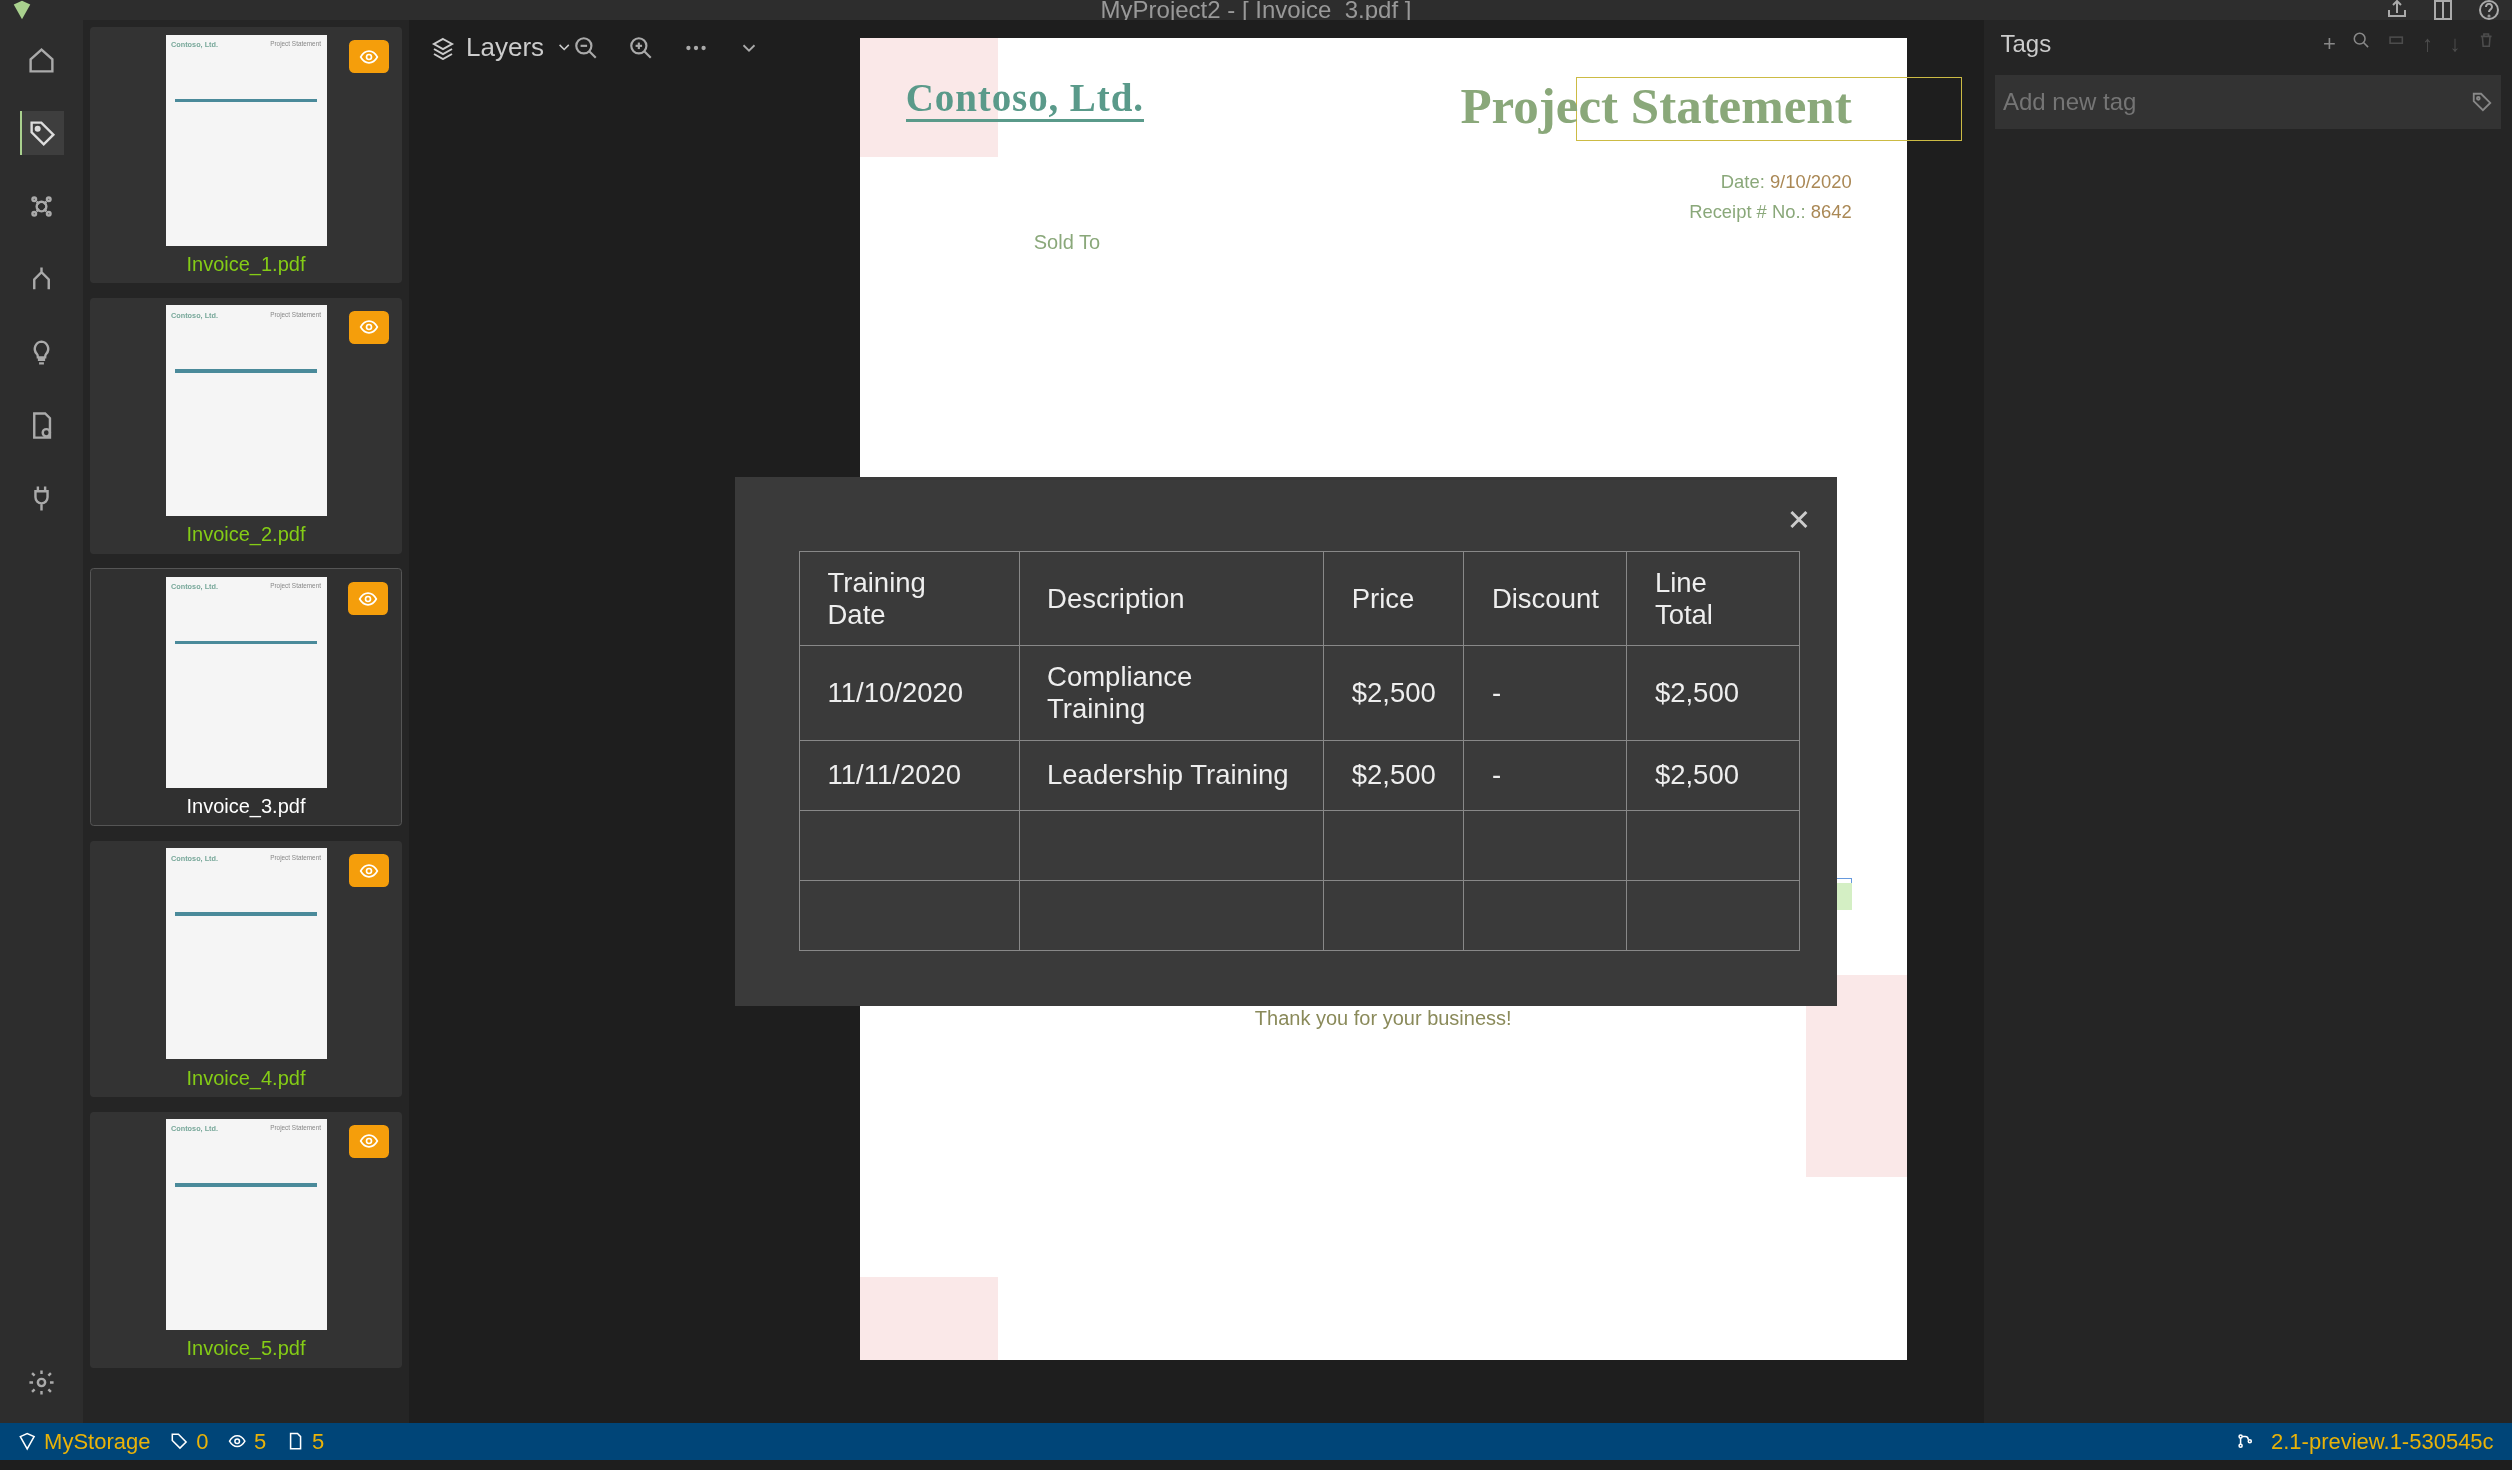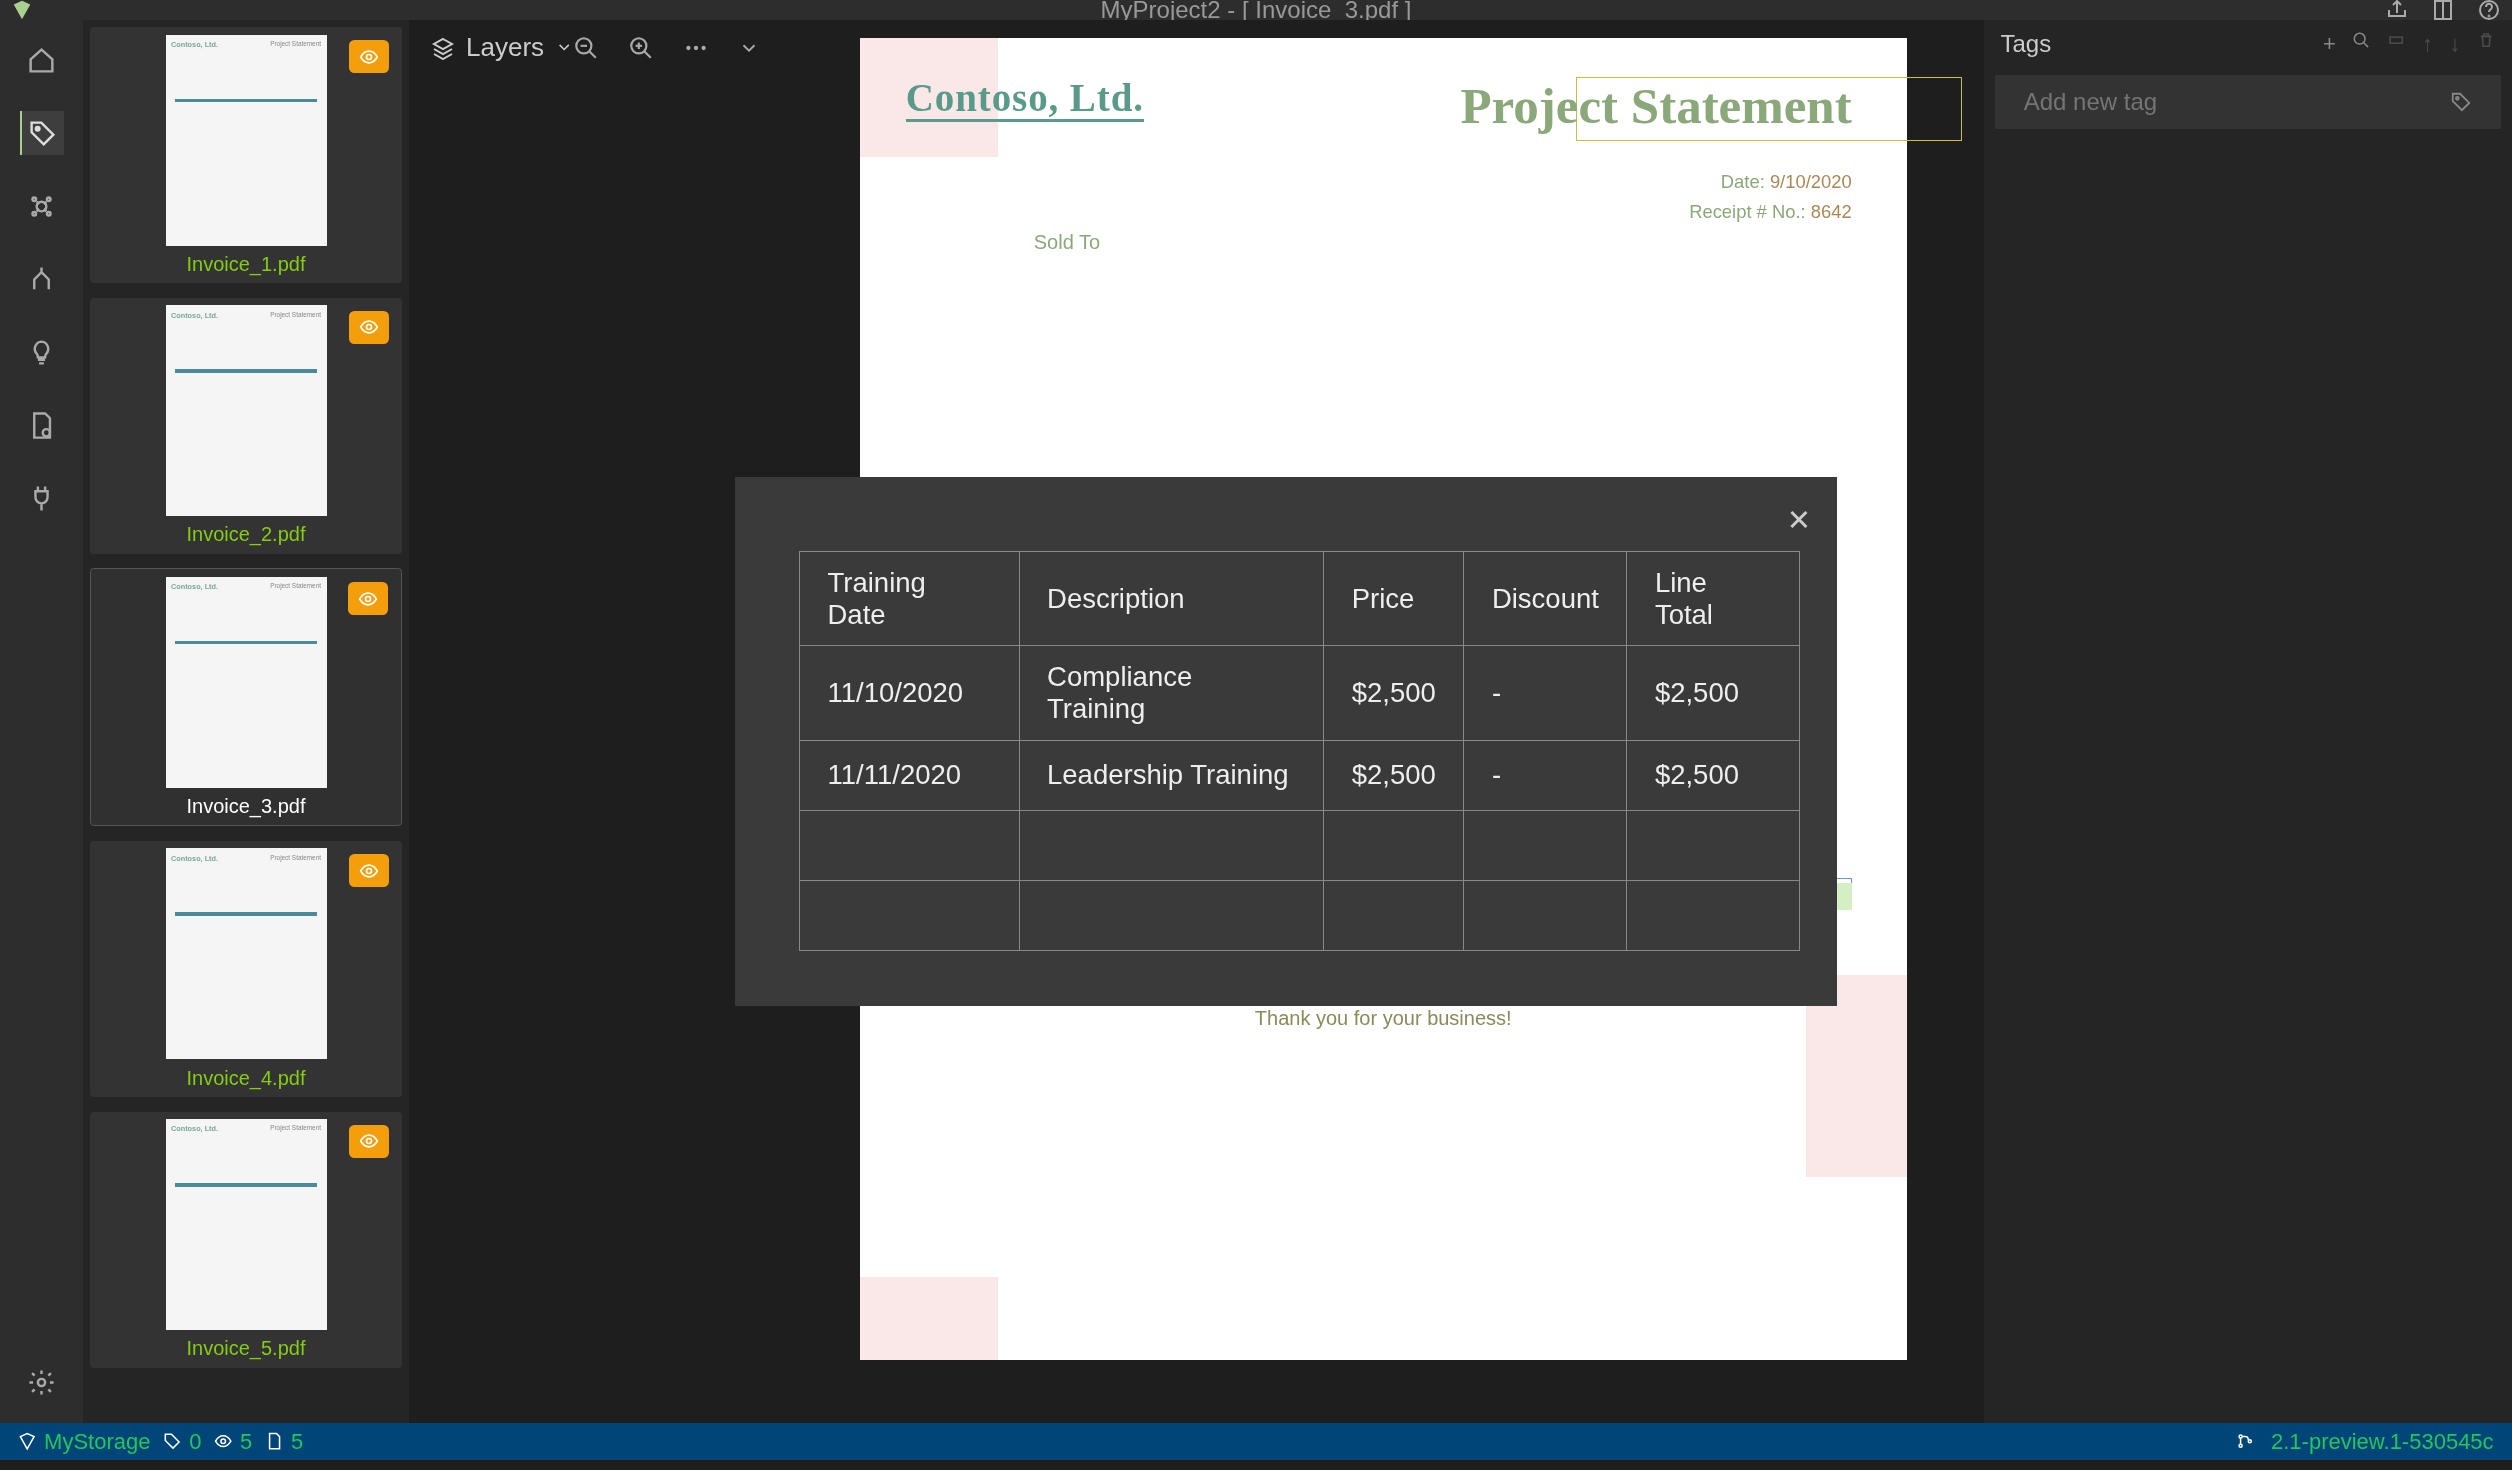--- a/index.html
+++ b/index.html
@@ -294,48 +294,48 @@
       display: flex;
       gap: 16.5px;
       color: #888;
     }
     .tags-header .actions span { cursor: pointer; font-size: 22px; }
     .add-tag-input {
       margin: 7.3px 11px;
       background: #333;
       border: none;
       border-radius: 0;
-      padding: 13px 2px;
+      padding: 13px 8px;
       font-size: 24px;
       color: #ccc;
       display: flex;
       align-items: center;
-      justify-content: center;
+      justify-content: space-between;
     }
     .add-tag-input input {
       background: transparent;
       border: none;
       color: #ccc;
       font-size: 24px;
       width: 85%;
       outline: none;
     }
     
     
     .statusbar {
       height: 37px;
       background: #0d47a1;
       background: #0b5394;
       background: #004578;
       display: flex;
       align-items: center;
       padding: 0 18.4px;
       font-size: 22px;
-      color: #22c55e;
-      gap: 13px;
+      color: #eab308;
+      gap: 20px;
     }
     .statusbar .right { margin-left: auto; display: flex; gap: 16.5px; align-items: center; }
     .status-item { display: flex; align-items: center; gap: 7.3px; }
     
     svg { display:block; }
   </style>
 </head>
 <body>
 
 <div class="titlebar">

